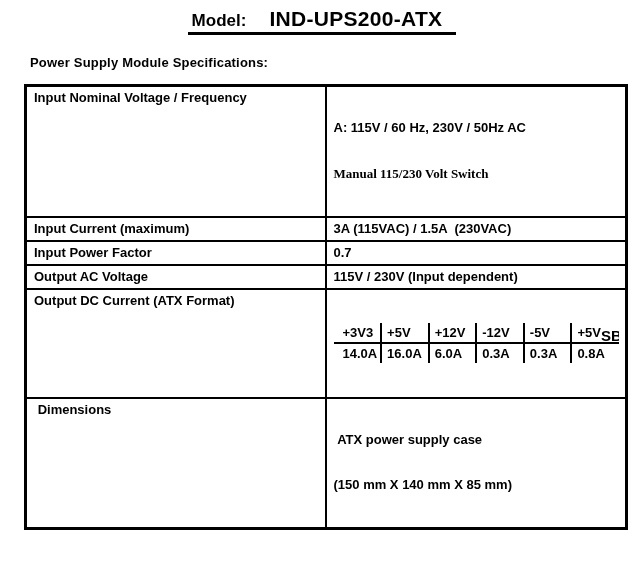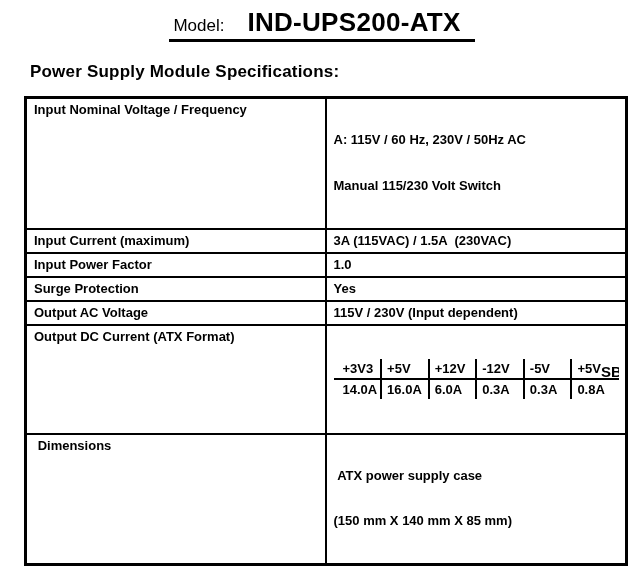--- a/index.html
+++ b/index.html
@@ -6,39 +6,39 @@
   body{
     width:644px;height:566px;background:#ffffff;color:#000000;
     font-family:"Liberation Sans","DejaVu Sans",sans-serif;
     overflow:hidden;
   }
   .title-wrap{text-align:center;padding-top:7px;}
   .title-underline{
     display:inline-block;border-bottom:3px solid #000;
     padding:0 14px 1px 4px;
   }
-  .model-label{font-size:17px;font-weight:normal;}
-  .model-value{font-size:26px;font-weight:bold;margin-left:23px;letter-spacing:.3px;}
+  .model-label{font-size:17px;font-weight:bold;}
+  .model-value{font-size:21px;font-weight:bold;margin-left:23px;letter-spacing:.3px;}
   .section-heading{
-    font-size:17px;font-weight:bold;margin:20px 0 14px 30px;letter-spacing:.2px;
+    font-size:13px;font-weight:bold;margin:20px 0 14px 30px;letter-spacing:.2px;
   }
   table.spec{
     border-collapse:collapse;margin-left:24px;width:604px;table-layout:fixed;
     border:3px solid #000;
   }
   table.spec td{
     border:2px solid #000;font-size:13px;font-weight:bold;line-height:15px;
     vertical-align:top;padding:3px 6px 4px 7px;white-space:pre-wrap;
     overflow:hidden;
   }
   col.c-label{width:300px;}
   tr.r-single td{height:15px;}
   td.val-indent{padding-left:52px;}
   .mono{
-    font-family:Liberation Sans, sans-serif;
+    font-family:Liberation Serif, serif;
     font-size:13px;line-height:17px;
   }
   .val-line2{line-height:16px;}
   td.dc-cell{padding:0;}
   table.dc{border-collapse:collapse;width:100%;table-layout:fixed;}
   table.dc td{
     border:none;border-left:2px solid #000;
     padding:2px 2px 2px 5px;height:15px;white-space:nowrap;
   }
   table.dc td:first-child{border-left:none;padding-left:9px;}
@@ -68,25 +68,21 @@
           <div>A: 115V / 60 Hz, 230V / 50Hz AC</div>
           <div class="mono">Manual 115/230 Volt Switch</div>
         </td>
       </tr>
       <tr class="r-single">
         <td>Input Current (maximum)</td>
         <td>3A (115VAC) / 1.5A  (230VAC)</td>
       </tr>
       <tr class="r-single">
         <td>Input Power Factor</td>
-        <td>1.0</td>
-      </tr>
-      <tr class="r-single">
-        <td>Surge Protection</td>
-        <td>Yes</td>
+        <td>0.7</td>
       </tr>
       <tr class="r-single">
         <td>Output AC Voltage</td>
         <td>115V / 230V (Input dependent)</td>
       </tr>
       <tr>
         <td>Output DC Current (ATX Format)</td>
         <td class="dc-cell">
           <table class="dc">
             <tbody>

